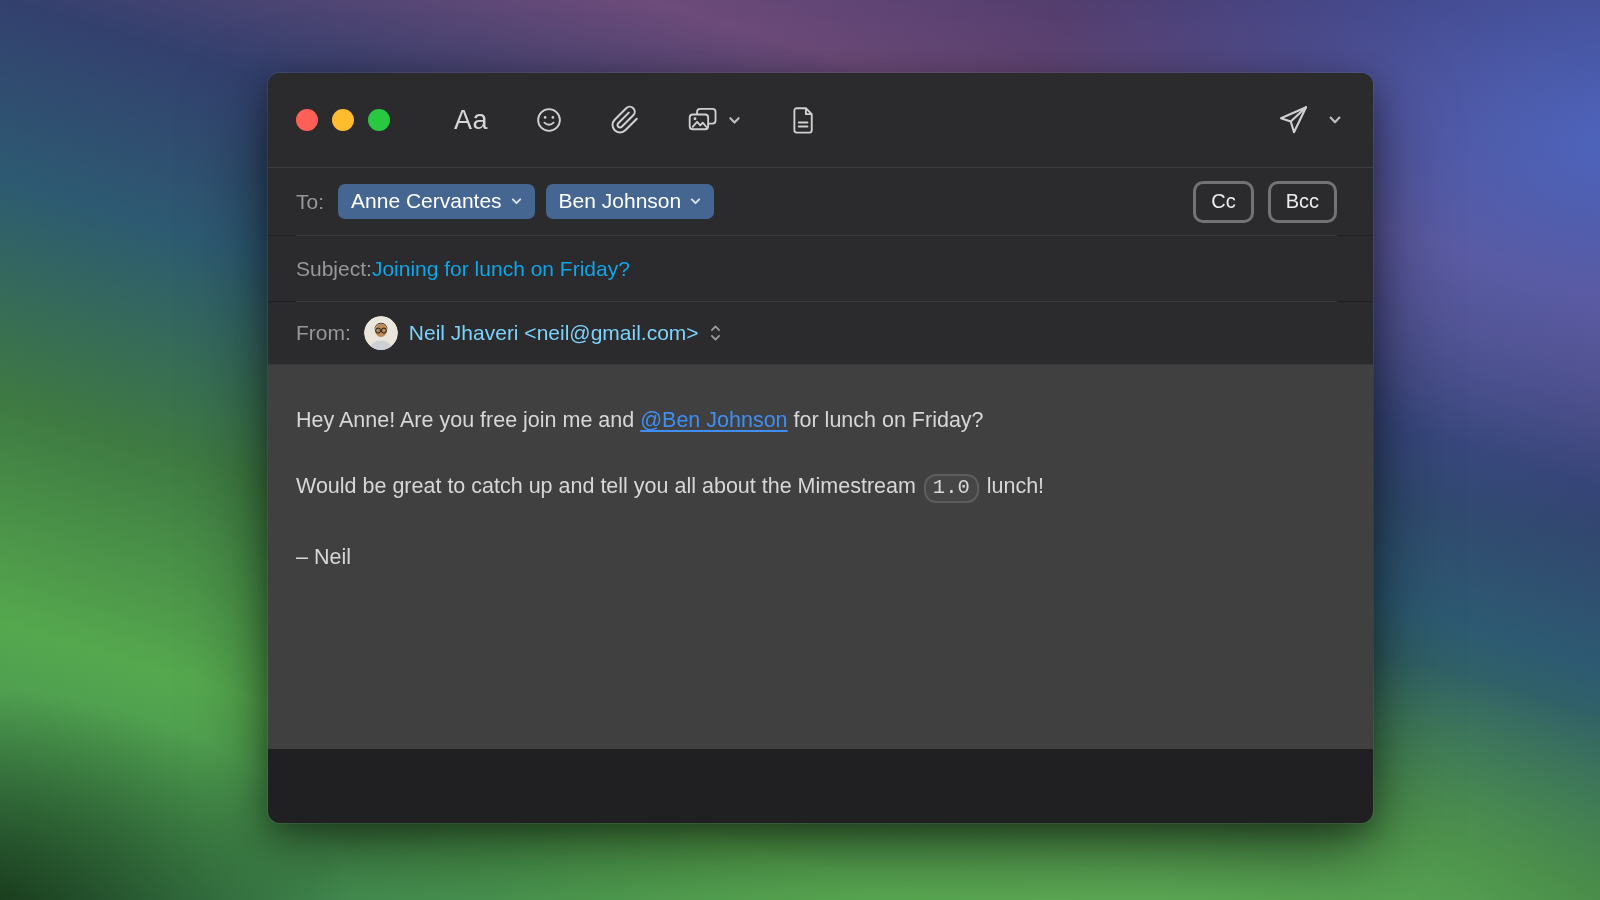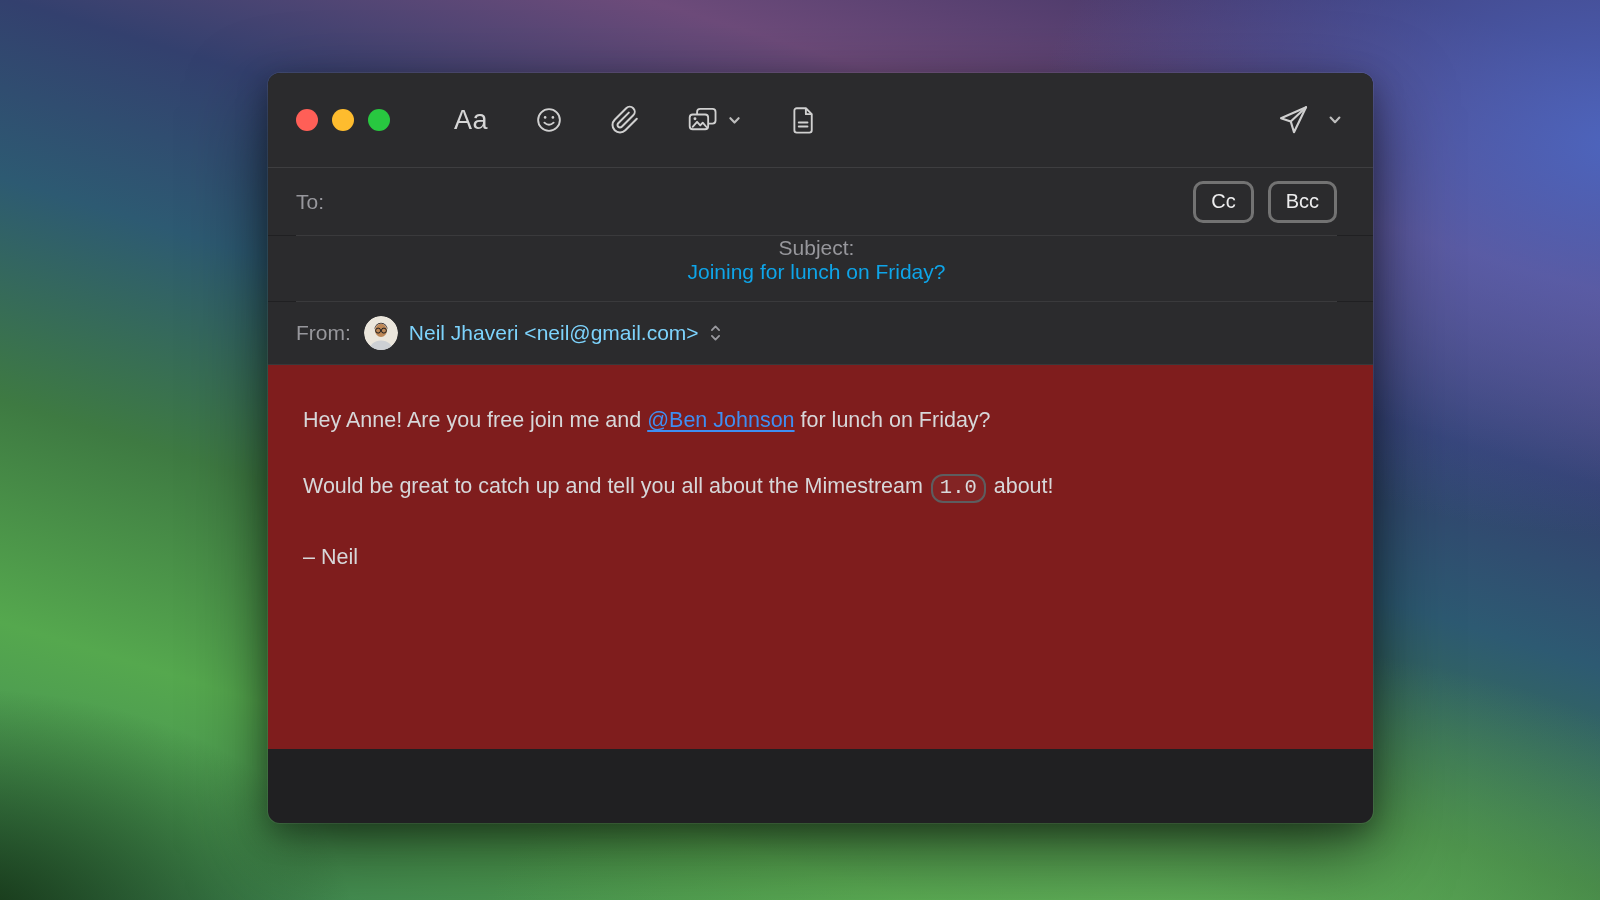--- a/index.html
+++ b/index.html
@@ -37,21 +37,21 @@
   .format-label { font-size:27px; color:#d6d6d6; letter-spacing:0.5px; }
   .icon-svg { display:block; }
   .spacer { flex:1; }
   .send-group { display:flex; align-items:center; gap:17px; color:#cfcfcf; }
 
   .field-row {
     display:flex; align-items:center;
     height:67px; padding:0 36px 0 28px; background:#2b2b2d;
     font-size:21px;
   }
-  .row-subject { height:65px;flex-direction:column; }
+  .row-subject { height:65px; }
   .row-from { height:62px; }
   .field-label { color:#97979c;text-align:center; }
   .inset-divider { height:1px; background:#3a3a3c; margin:0 36px 0 28px; position:relative; z-index:2; }
   .inset-divider.full { margin:0; background:#38383a; }
 
   .pill-group { display:flex; gap:11px; margin-left:14px; }
   .pill {
     display:flex; align-items:center; gap:8px;
     background:#456691; color:#fff; border-radius:7px;
     padding:5px 12px 6px 13px; font-size:21px; cursor:default;
@@ -61,21 +61,21 @@
     font-size:20px; color:#ededee; border:3px solid #737373; border-radius:10px;
     background:transparent; padding:6px 15px 7px; font-family:inherit; cursor:default;
   }
 
   .subject-value { color:#0ea5e9; }
   .avatar { width:34px; height:34px; border-radius:50%; overflow:hidden; margin-left:13px; flex:0 0 auto; }
   .from-value { color:#7dd3fc; margin-left:11px; }
   .from-popup { margin-left:8px; display:flex; align-items:center; }
 
   .message-body {
-    background:#7f1d1d; padding:41px 36px 0 35px;
+    background:#404040; padding:41px 36px 0 28px;
     font-size:21.5px; color:#d7d7d9; height:384px;
   }
   .message-body p { margin:0 0 27px; line-height:28px; }
   .body-link { color:#3f8ef2; text-decoration:underline; text-underline-offset:3px; cursor:pointer; }
   .version-badge {
     display:inline-block; border:2px solid #5d5d5f; border-radius:12px;
     padding:0px 7px 1px; margin:13px 2px; color:#d9d9db; background:rgba(255,255,255,0.03);
     font-size:20.5px; line-height:24px;font-family:Liberation Mono, monospace;
   }
 </style>
@@ -146,20 +146,34 @@
       <div class="tool-btn">
         <svg class="icon-svg" width="16" height="16" viewBox="0 0 12 12" fill="none" stroke="#bdbdbd" stroke-width="1.6" stroke-linecap="round" stroke-linejoin="round">
           <path d="M2.7 4.2 L6 7.6 L9.3 4.2"></path>
         </svg>
       </div>
     </div>
   </div>
 
   <div class="field-row row-to">
     <span class="field-label">To:</span>
+    <div class="pill-group">
+      <div class="pill">
+        <span>Anne Cervantes</span>
+        <svg width="13" height="13" viewBox="0 0 12 12" fill="none" stroke="rgba(255,255,255,0.8)" stroke-width="1.8" stroke-linecap="round" stroke-linejoin="round">
+          <path d="M2.6 4 L6 7.5 L9.4 4"></path>
+        </svg>
+      </div>
+      <div class="pill">
+        <span>Ben Johnson</span>
+        <svg width="13" height="13" viewBox="0 0 12 12" fill="none" stroke="rgba(255,255,255,0.8)" stroke-width="1.8" stroke-linecap="round" stroke-linejoin="round">
+          <path d="M2.6 4 L6 7.5 L9.4 4"></path>
+        </svg>
+      </div>
+    </div>
     <div class="ccbcc-group">
       <button class="ccbcc-btn">Cc</button>
       <button class="ccbcc-btn">Bcc</button>
     </div>
   </div>
   <div class="inset-divider"></div>
 
   <div class="field-row row-subject">
     <span class="field-label">Subject:</span>
     <span class="subject-value">Joining for lunch on Friday?</span>
@@ -186,17 +200,17 @@
       <svg width="17" height="22" viewBox="0 0 16 20" fill="none" stroke="#9a9a9f" stroke-width="1.7" stroke-linecap="round" stroke-linejoin="round">
         <path d="M4.6 7.2 L8 3.8 L11.4 7.2"></path>
         <path d="M4.6 12.8 L8 16.2 L11.4 12.8"></path>
       </svg>
     </span>
   </div>
   <div class="inset-divider full"></div>
 
   <div class="message-body">
     <p><span>Hey Anne! Are you free join me and </span><span class="body-link">@Ben Johnson</span><span> for lunch on Friday?</span></p>
-    <p><span>Would be great to catch up and tell you all about the Mimestream </span><span class="version-badge">1.0</span><span> about!</span></p>
+    <p><span>Would be great to catch up and tell you all about the Mimestream </span><span class="version-badge">1.0</span><span> lunch!</span></p>
     <p>– Neil</p>
   </div>
 
 </div>
 
 </body></html>

